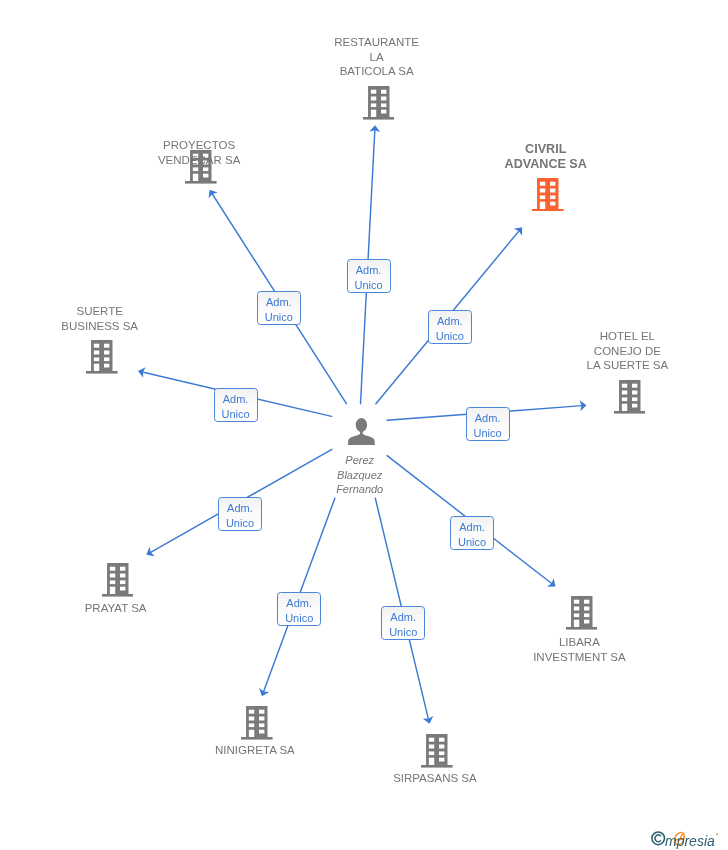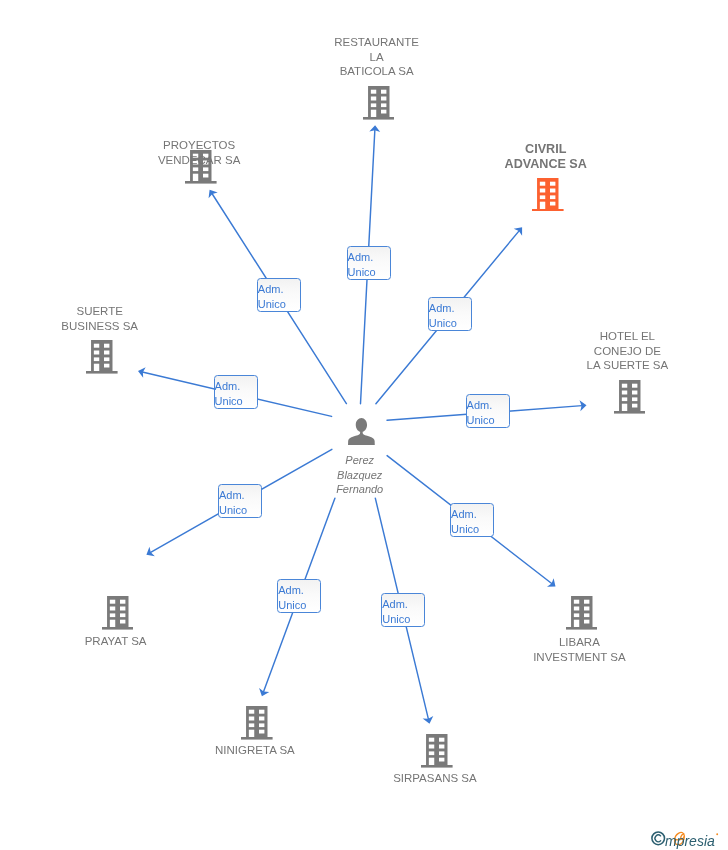--- a/index.html
+++ b/index.html
@@ -18,21 +18,21 @@
   .node.hl .label{font-weight:bold;font-size:12.6px;line-height:15.2px;}
   .node.center .label{font-size:11px;line-height:14.5px;font-style:italic;}
   .node svg{display:block;}
 
   
   .edge-label{position:absolute;width:44px;height:34px;
     border:1.55px solid #4a86d8;border-radius:3.5px;
     background:linear-gradient(180deg,#f2f2f2 0%,#fafafa 45%,#ffffff 100%);
     color:#3b7ad4;font-size:11px;line-height:15px;text-align:center;
     box-sizing:border-box;display:flex;flex-direction:column;
-    justify-content:center;align-items:flex-start;padding-top:4px;}
+    justify-content:center;align-items:center;padding-top:4px;margin-top:13px;}
   .edge-label>div{transform:translateZ(0);}
 
   
   #logo{position:absolute;width:78px;height:19px;}
   #logo svg{position:absolute;left:0;top:0;overflow:visible;}
   #logo .brand{position:absolute;left:14px;top:2.8px;
     font-family:Liberation Sans, sans-serif;font-style:italic;font-size:14px;
     color:#2c5f70;white-space:nowrap;line-height:14px;
     transform:translateZ(0);backface-visibility:hidden;}
 </style>
@@ -217,21 +217,21 @@
           <rect x="18.0" y="23.7" width="5.4" height="3.8"></rect>
           <rect x="7.85" y="23.7" width="5.4" height="7.3"></rect>
         </g>
       </svg>
       <div class="label" style="top: -51.2px;">
         <div>HOTEL EL</div>
         <div>CONEJO DE</div>
         <div>LA SUERTE SA</div>
       </div>
     </div>
-    <div class="node" style="left: 101.9px; top: 596px; width: 31.6px;">
+    <div class="node" style="left: 101.9px; top: 563px; width: 31.6px;">
       <svg width="31.6" height="33.6" viewBox="0 0 31.6 33.6">
         <path class="bfill" d="M5.05,0 H26.5 V31.3 H5.05 Z" fill="#7a7a7a"></path>
         <path class="bfill" d="M0,31.0 H31.6 V33.6 H0 Z" fill="#7a7a7a"></path>
         <g fill="#ffffff">
           <rect x="7.85" y="3.7" width="5.4" height="4.0"></rect>
           <rect x="18.0" y="3.7" width="5.4" height="4.0"></rect>
           <rect x="7.85" y="10.5" width="5.4" height="4.0"></rect>
           <rect x="18.0" y="10.5" width="5.4" height="4.0"></rect>
           <rect x="7.85" y="17.4" width="5.4" height="3.7"></rect>
           <rect x="18.0" y="17.4" width="5.4" height="3.7"></rect>

